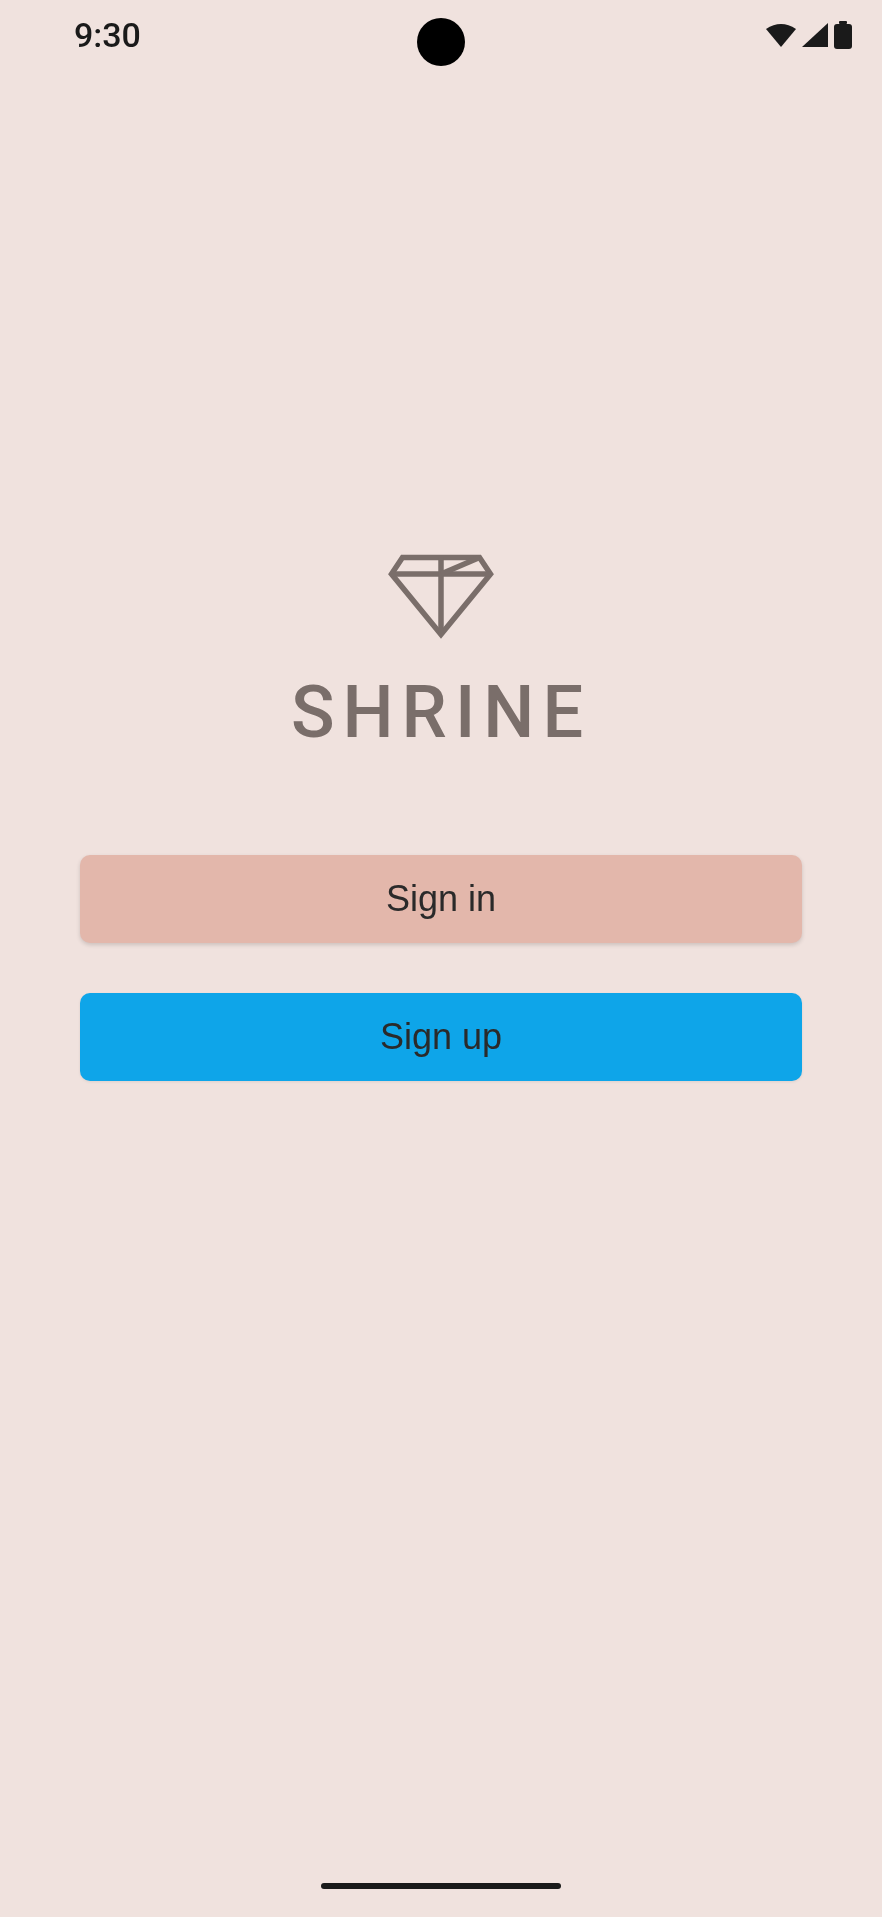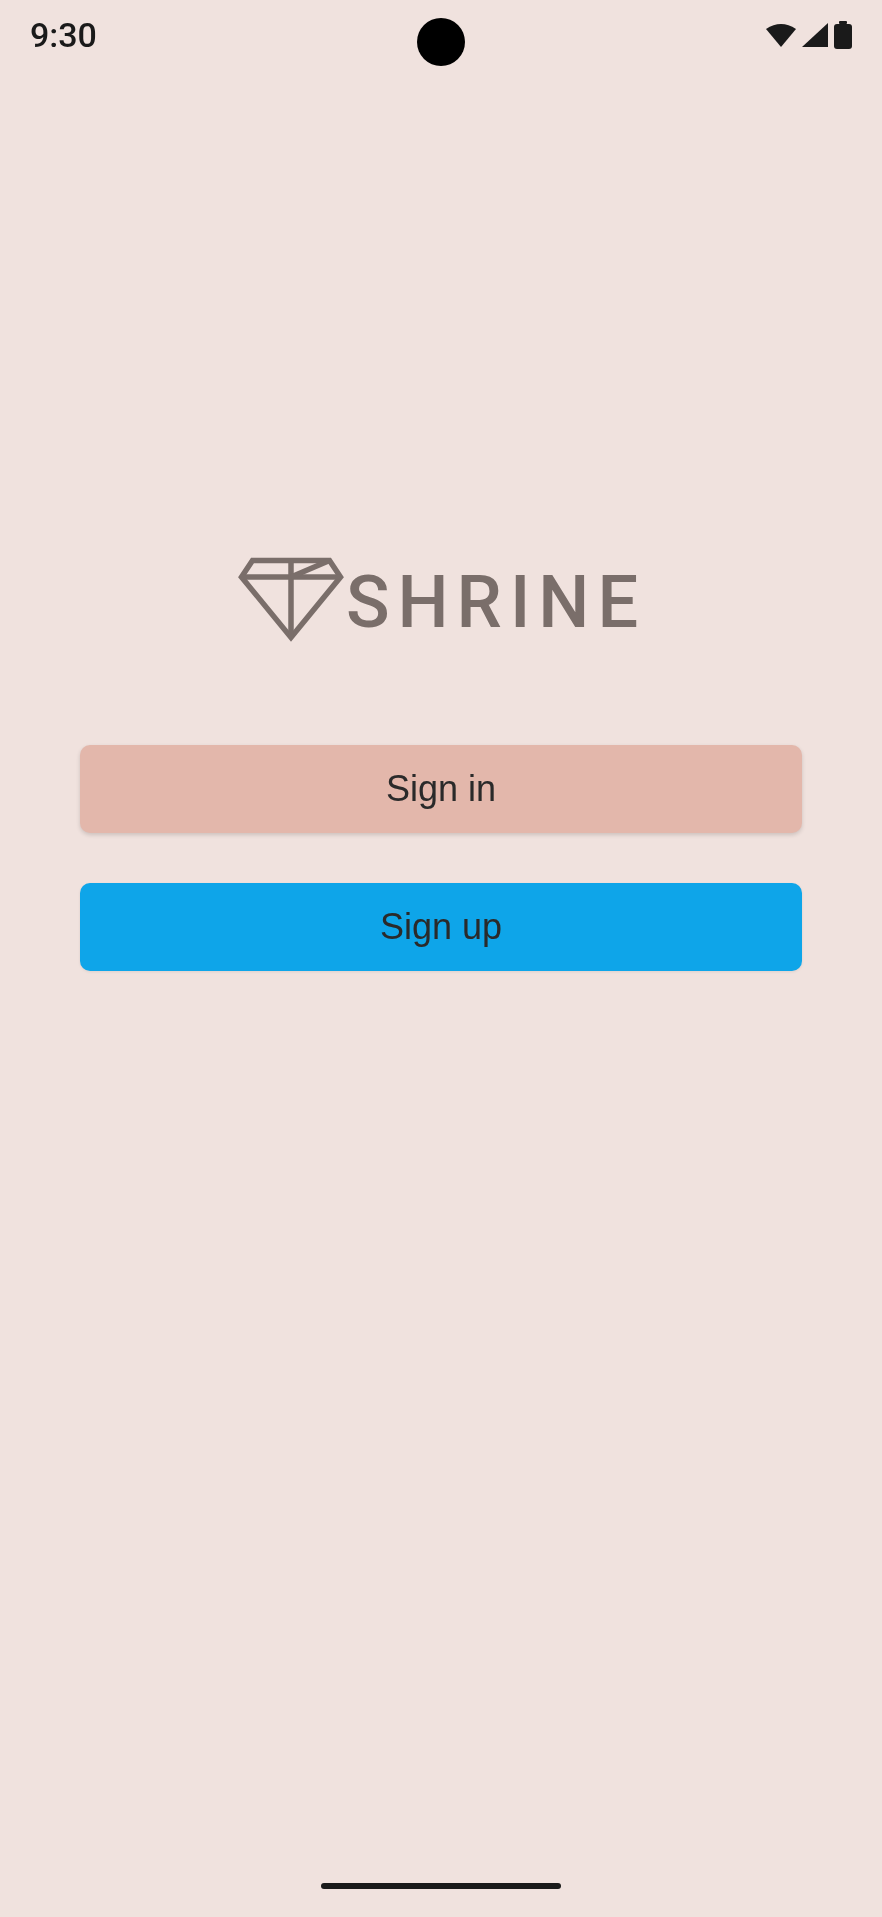--- a/index.html
+++ b/index.html
@@ -23,20 +23,21 @@
       height: 70px;
       display: flex;
       align-items: center;
       justify-content: space-between;
       padding: 0 30px;
     }
     .status-time {
       font-size: 34px;
       font-weight: 500;
       color: #1a1a1a;
+      margin-left: 44px;
     }
     .camera-notch {
       position: absolute;
       left: 50%;
       transform: translateX(-50%);
       width: 48px;
       height: 48px;
       background-color: #000;
       border-radius: 50%;
       top: 18px;
@@ -53,21 +54,21 @@
       position: absolute;
       top: 530px;
       left: 0;
       right: 0;
       display: flex;
       flex-direction: column;
       align-items: center;
     }
     .logo-section {
       display: flex;
-      flex-direction: row;
+      flex-direction: column;
       align-items: center;
     }
     .diamond-logo {
       width: 110px;
       height: 110px;
     }
     .app-title {
       font-size: 72px;
       font-weight: 500;
       letter-spacing: 8px;

